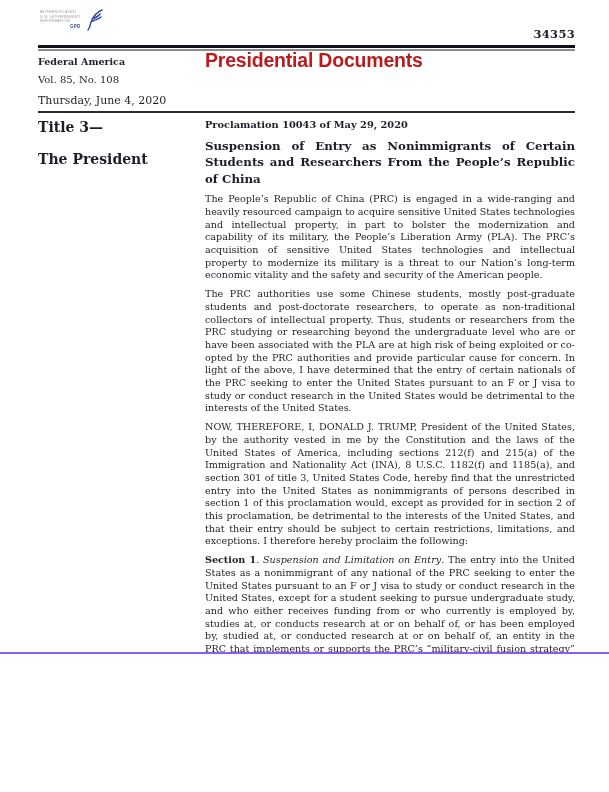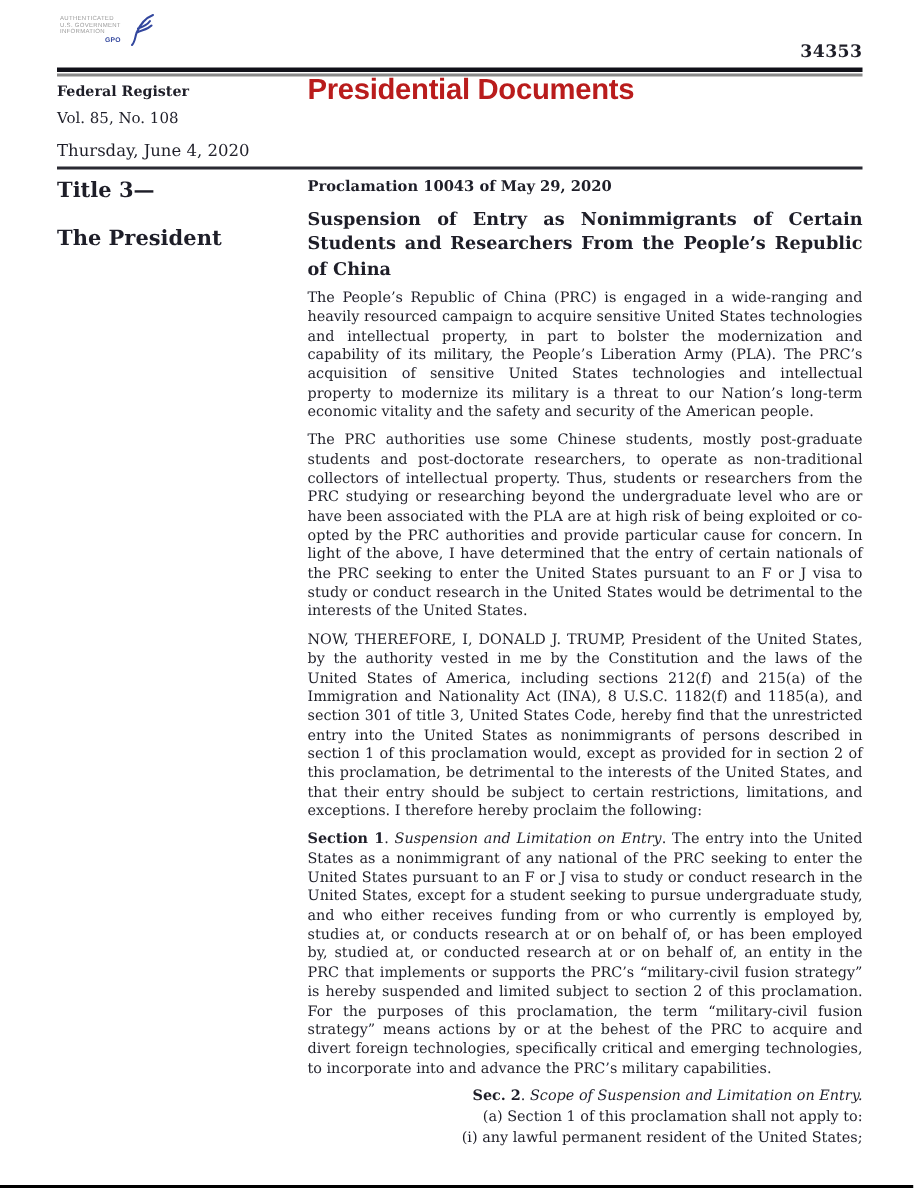--- a/index.html
+++ b/index.html
@@ -1,23 +1,23 @@
 <!DOCTYPE html>
 <html lang="en"><head>
 <meta charset="utf-8">
 <style>
   html,body{margin:0;padding:0;background:#ffffff;}
   .page{
     position:relative;
-    width:609px;height:792px;
+    width:609px;height:654px;
     background:#ffffff;
     color:#1e1e28;
     font-family:"DejaVu Serif","Liberation Serif",serif;
     box-sizing:border-box;
-    border-bottom:2px solid #000000;
+    border-bottom:2px solid #8b5cf6;
     overflow:hidden;
   }
   
   .seal{position:absolute;top:10px;left:40px;display:flex;align-items:flex-start;}
   .seal-text{font-family:"Liberation Sans",sans-serif;font-size:4px;line-height:4.6px;color:#9a9a9a;letter-spacing:.2px;text-transform:uppercase;}
   .seal-gpo{color:#33479e;font-size:4.5px;text-align:right;margin-top:1px;font-weight:bold;}
   .seal-eagle{margin-left:2px;margin-top:-2px;}
   
   .pagenum{position:absolute;top:27px;right:34px;font-weight:bold;font-size:11.5px;letter-spacing:.3px;}
   .rule-wrap{position:absolute;top:45px;left:38px;right:34px;}
@@ -70,21 +70,21 @@
   </div>
 
   <div class="pagenum">34353</div>
 
   <div class="rule-wrap">
     <div class="rule-thick"></div>
     <div class="rule-thin"></div>
   </div>
 
   <div class="masthead">
-    <div class="fr-name">Federal Register</div>
+    <div class="fr-name">Federal America</div>
     <div class="fr-vol">Vol. 85, No. 108</div>
     <div class="fr-date">Thursday, June 4, 2020</div>
   </div>
 
   <div class="doc-header">Presidential Documents</div>
 
   <div class="mid-rule"></div>
 
   <div class="margin-col">
     <div>Title 3—</div>

